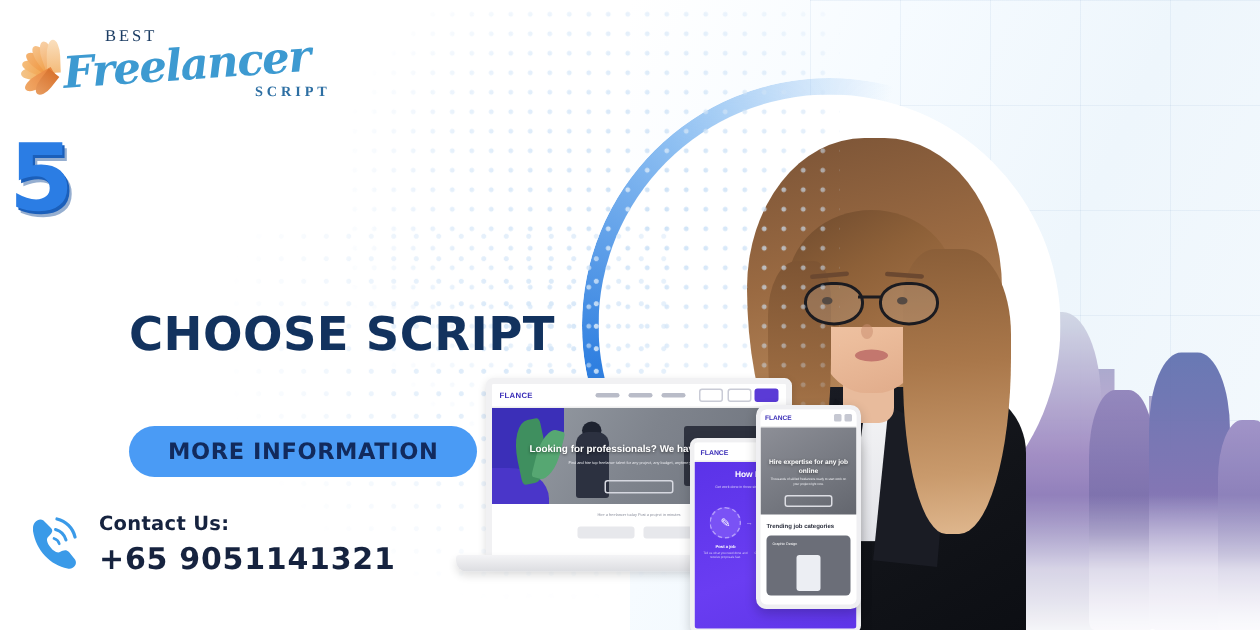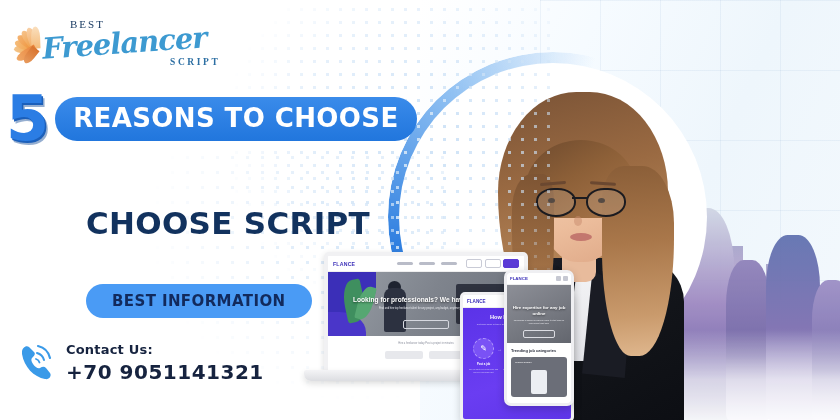--- a/index.html
+++ b/index.html
@@ -460,34 +460,33 @@
       <div class="fan-p" style="transform:rotate(150deg);background:linear-gradient(to right,#e9833a,#f0a968);"></div>
       <div class="fan-p" style="transform:rotate(128deg);width:18px;background:linear-gradient(to right,#d9742f,#e79b5e);"></div>
     </div>
     <div class="logo-best">BEST</div>
     <div class="logo-free">Freelancer</div>
     <div class="logo-script">SCRIPT</div>
   </div>
 
   <div class="headline-row">
     <span class="num5">5</span>
-    <span class="pill-title">REASONS TO CHOOSE</span>
   </div>
   <div class="sub2">CHOOSE SCRIPT</div>
 
-  <button class="more-btn">BEST INFORMATION</button>
+  <button class="more-btn">MORE INFORMATION</button>
 
   <div class="contact">
     <span class="phone-ic">
       <svg width="40" height="44" viewBox="0 0 40 44">
         <path d="M6 12 C6 8,10 5,13 7 L18 12 C20 14,18 16,16 18 C15 19,15 21,17 24 C19 27,22 29,24 28 C26 27,28 26,30 28 L34 33 C36 36,33 40,29 39 C18 37,8 27,6 14 Z" fill="#3a9ae8"></path>
         <path d="M22 6 A16 16 0 0 1 34 18" fill="none" stroke="#3a9ae8" stroke-width="2.2" stroke-linecap="round"></path>
         <path d="M21 13 A10 10 0 0 1 28 20" fill="none" stroke="#3a9ae8" stroke-width="2" stroke-linecap="round"></path>
         <path d="M20 19 A5 5 0 0 1 23.5 22.5" fill="none" stroke="#3a9ae8" stroke-width="1.8" stroke-linecap="round"></path>
       </svg>
     </span>
     <span class="contact-txt">
       <span class="c-lbl">Contact Us:</span>
-      <div class="c-num">+70 9051141321</div>
+      <div class="c-num">+65 9051141321</div>
     </span>
   </div>
 
 </div>
 
 </body></html>

